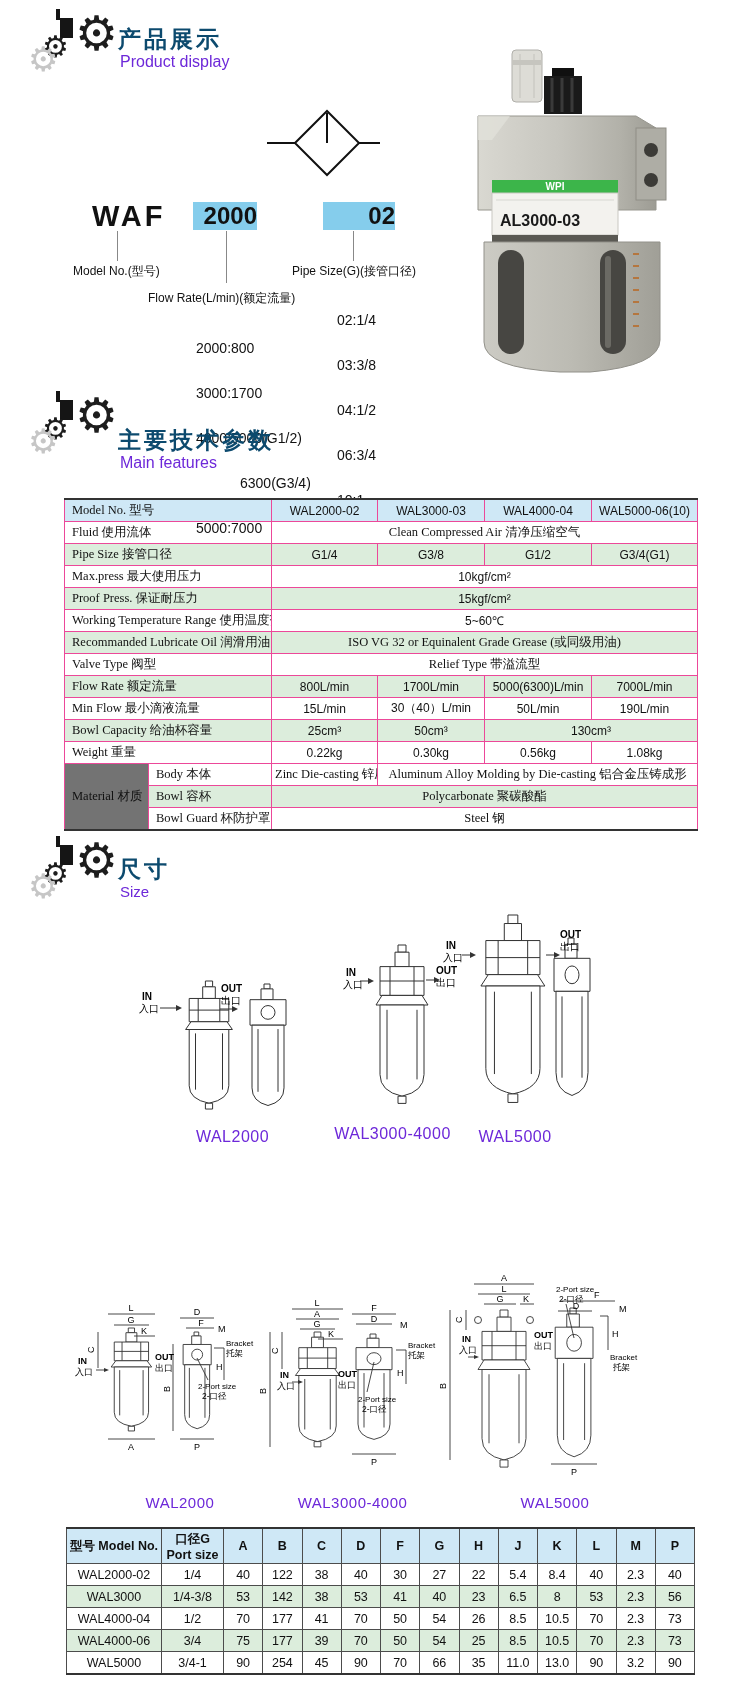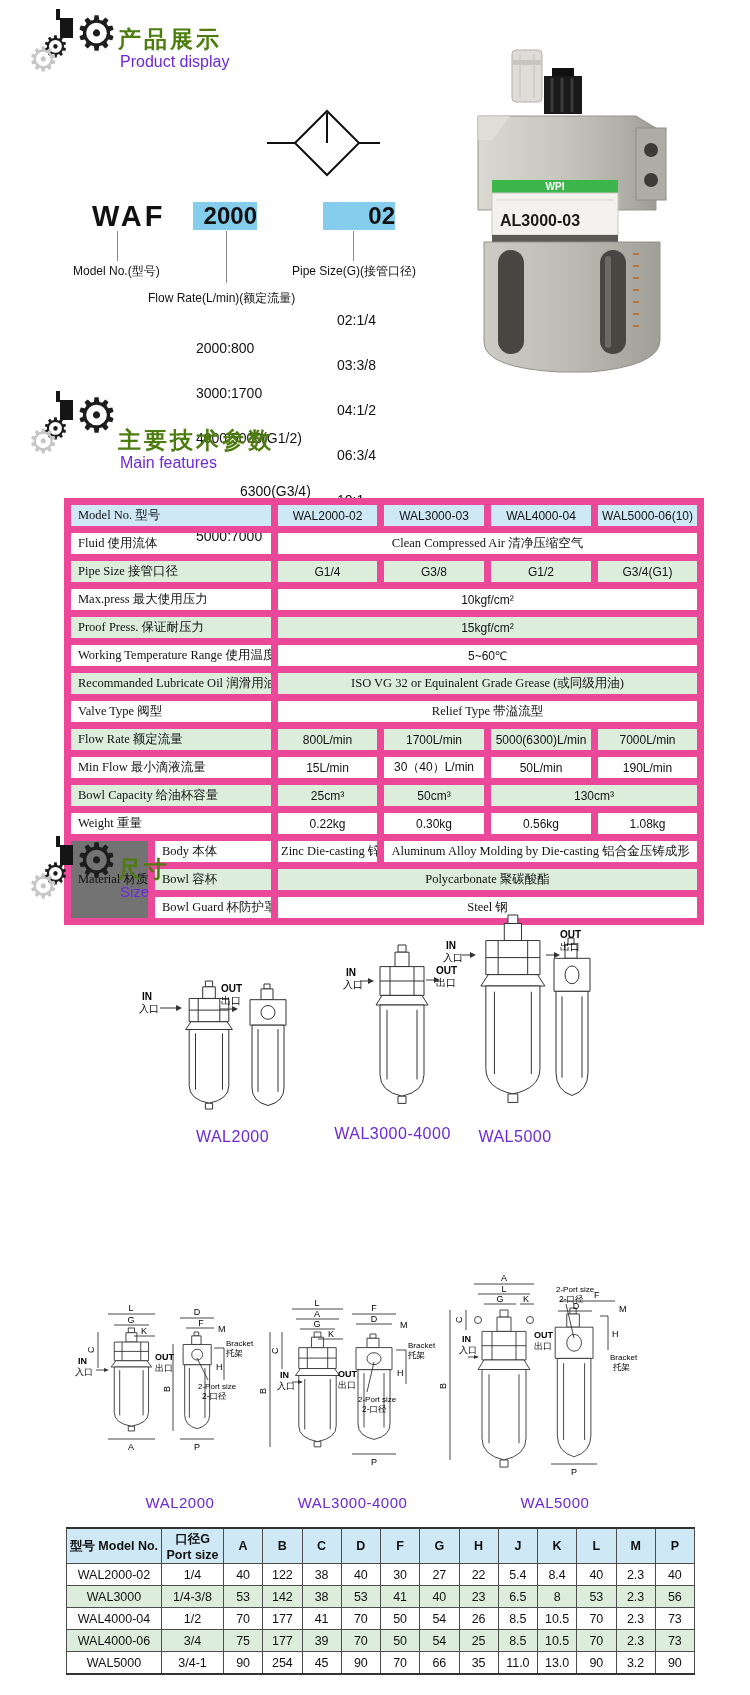--- a/index.html
+++ b/index.html
@@ -1,40 +1,40 @@
 <!DOCTYPE html>
 <html><head>
 <meta charset="utf-8">
 <style>
   html,body{margin:0;padding:0;background:#fff;}
   .page{position:relative;width:750px;height:1695px;background:#fff;overflow:hidden;
         font-family:"Liberation Sans",sans-serif;color:#111;}
   .abs{position:absolute;}
   
-  .sec-zh{position:absolute;color:#4d7c0f;font-weight:bold;font-size:23px;letter-spacing:3px;white-space:nowrap;}
+  .sec-zh{position:absolute;color:#0c4a6e;font-weight:bold;font-size:23px;letter-spacing:3px;white-space:nowrap;}
   .sec-en{position:absolute;color:#6d28d9;font-size:16px;white-space:nowrap;}
   .gear-icon{position:absolute;width:90px;height:60px;}
   .gear-icon .gb{position:absolute;right:0px;top:-6px;font-size:48px;line-height:1;color:#1d1d1d;}
   .gear-icon .gs{position:absolute;left:14px;top:16px;font-size:30px;line-height:1;color:#1d1d1d;}
   .gear-icon .gl{position:absolute;left:0px;top:26px;font-size:34px;line-height:1;color:#c6c6c6;}
   .gear-icon .cab{position:absolute;left:32px;top:2px;width:13px;height:20px;background:#151515;}
   .gear-icon .pipe{position:absolute;left:28px;top:-7px;width:4px;height:11px;background:#151515;}
   
   .waf{position:absolute;left:92px;top:200px;font-size:29px;font-weight:bold;letter-spacing:3px;}
   .badge{position:absolute;width:64px;height:28px;background:#85cdec;text-align:right;
          font-size:24px;font-weight:bold;line-height:28px;}
   .cline{position:absolute;width:0;border-left:1px solid #888;}
   .mc-label{position:absolute;font-size:12px;white-space:nowrap;}
   .mc-list{position:absolute;font-size:14px;line-height:15px;white-space:pre;}
-  .indent{padding-left:44px;margin-top:8px;}
+  .indent{padding-left:44px;}
   
   table{border-collapse:collapse;table-layout:fixed;}
   .spec-table{position:absolute;left:64px;top:498px;width:633px;font-size:12px;
               border-top:2px solid #333;border-bottom:2px solid #333;}
-  .spec-table td{border:7px solid #ec4899;height:21px;padding:0 3px;text-align:center;overflow:hidden;white-space:nowrap;}
+  .spec-table td{border:1px solid #ec4899;height:21px;padding:0 3px;text-align:center;overflow:hidden;white-space:nowrap;}
   .spec-table td.lbl{text-align:left;padding-left:7px;font-family:"Liberation Serif",serif;font-size:12.5px;}
   .spec-table td.serif{font-family:"Liberation Serif",serif;font-size:12.5px;}
   .blue td{background:#cfe8f6;}
   .greenrow td{background:#dceddc;}
   .spec-table tr td.wbg{background:#737373;}
   .dim-table{position:absolute;left:66px;top:1527px;width:629px;font-size:12.5px;
              border-top:2px solid #333;border-bottom:2px solid #333;}
   .dim-table td{border:1px solid #4c4c4c;height:21px;text-align:center;padding:0;overflow:hidden;}
   .dim-table tr.hdr td{background:#cfe8f6;height:34px;font-weight:bold;}
   .dim-table tr.hdr td .sub{font-weight:bold;}

